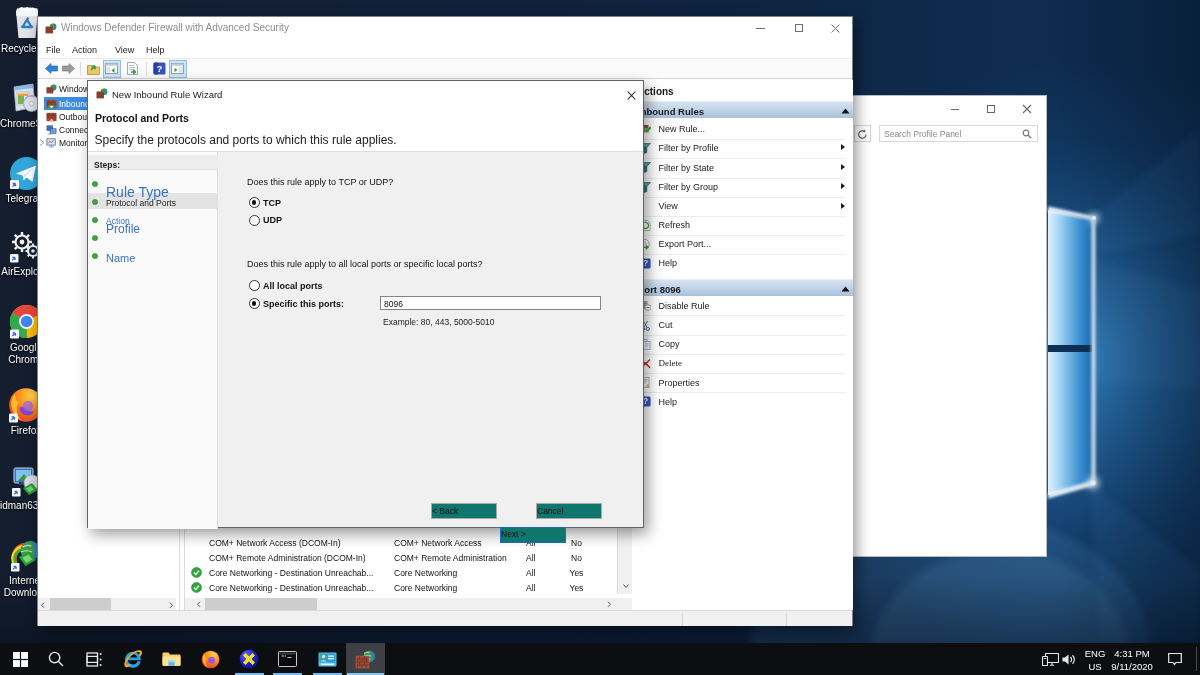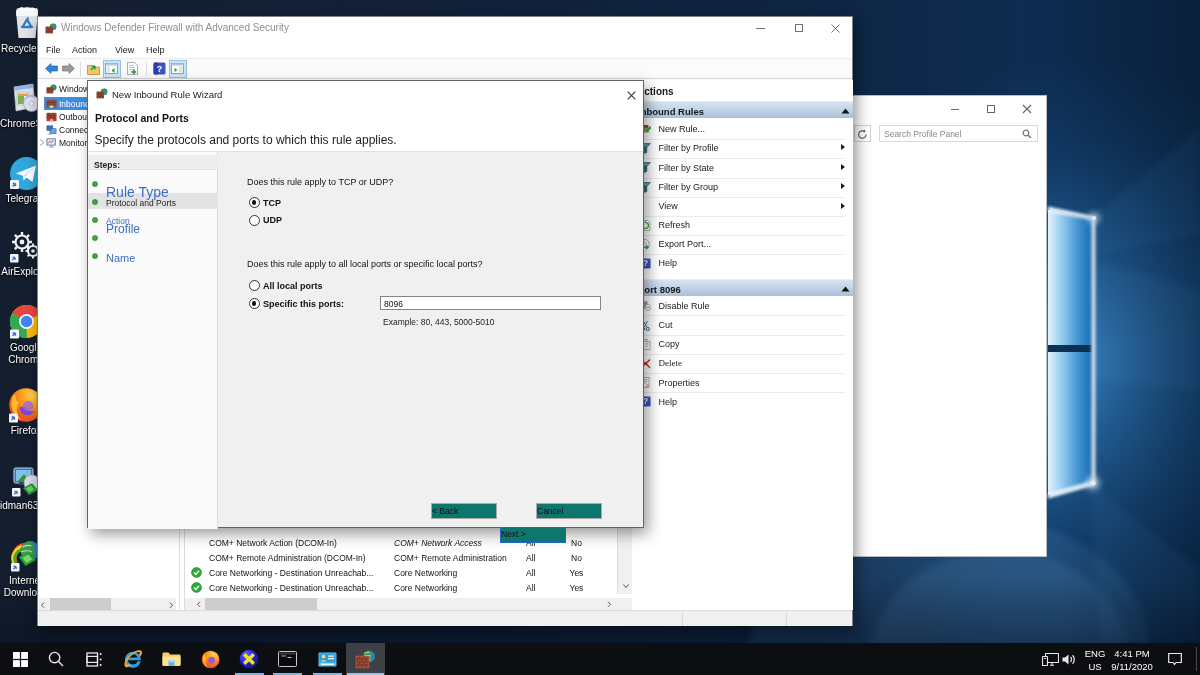--- a/index.html
+++ b/index.html
@@ -372,22 +372,22 @@
       <div class="abs" style="left:128px;top:0;width:10px;height:12.5px;"><svg width="10" height="12.5" viewBox="0 0 10 12">
             <path d="M4 3.5 L6.5 6 L4 8.5" stroke="#555" stroke-width="1" fill="none"></path>
           </svg></div>
     </div>
   </div>
   <div class="sep-v" style="left:141px;top:62.5px;height:530px;background:#e0e0e0;"></div>
   <div class="sep-v" style="left:146px;top:62.5px;height:530px;background:#dcdcdc;"></div>
 
   <div class="abs" style="left:146.5px;top:62.5px;width:447px;height:530px;background:#fff;font-size:8.5px;color:#111;">
 
-    <div class="abs" style="left:24.5px;top:458px;">COM+ Network Action (DCOM-In)</div>
-    <div class="abs" style="left:209.5px;top:458px;font-style:italic;">COM+ Network Access</div>
+    <div class="abs" style="left:24.5px;top:458px;">COM+ Network Access (DCOM-In)</div>
+    <div class="abs" style="left:209.5px;top:458px;">COM+ Network Access</div>
     <div class="abs" style="left:341.5px;top:458px;">All</div>
     <div class="abs" style="left:386.5px;top:458px;">No</div>
     <div class="abs" style="left:24.5px;top:473px;">COM+ Remote Administration (DCOM-In)</div>
     <div class="abs" style="left:209.5px;top:473px;">COM+ Remote Administration</div>
     <div class="abs" style="left:341.5px;top:473px;">All</div>
     <div class="abs" style="left:386.5px;top:473px;">No</div>
     <svg class="abs" style="left:6.5px;top:487px;" width="11" height="11" viewBox="0 0 11 11">
         <circle cx="5.5" cy="5.5" r="5" fill="#2daa38" stroke="#1a7a24" stroke-width="0.5"></circle>
         <path d="M3 5.6 l1.8 1.8 3.2-3.6" stroke="#fff" stroke-width="1.4" fill="none"></path>
       </svg>
@@ -751,20 +751,20 @@
         <path d="M8 12.2 h4 M10 9.5 v2.5" stroke="#e8e8e8" stroke-width="1.1"></path>
         <rect x="0.5" y="3.5" width="5" height="9" rx="0.5" fill="#0c0e12" stroke="#e8e8e8" stroke-width="1.1"></rect>
         <path d="M1.8 5.5 h2.4" stroke="#e8e8e8" stroke-width="0.9"></path>
       </svg>
     <svg class="abs" style="left:-138px;top:10px;" width="14" height="13" viewBox="0 0 14 13">
         <path d="M0.5 4.5 h2.5 L6.5 1.5 v10 L3 8.5 H0.5 Z" fill="#e8e8e8"></path>
         <path d="M8.5 4 a3.5 3.5 0 0 1 0 5 M10.5 2.2 a6 6 0 0 1 0 8.6" stroke="#e8e8e8" stroke-width="1.2" fill="none"></path>
       </svg>
     <div class="abs" style="left:-122px;top:4.5px;width:34px;text-align:center;font-size:9.5px;">ENG</div>
     <div class="abs" style="left:-122px;top:17.5px;width:34px;text-align:center;font-size:9.5px;">US</div>
-    <div class="abs" style="left:-98px;top:4.5px;width:60px;text-align:center;font-size:9.5px;">4:41 PM</div>
+    <div class="abs" style="left:-98px;top:4.5px;width:60px;text-align:center;font-size:9.5px;">4:31 PM</div>
     <div class="abs" style="left:-98px;top:17.5px;width:60px;text-align:center;font-size:9.5px;">9/11/2020</div>
     <svg class="abs" style="left:-32px;top:9px;" width="14" height="14" viewBox="0 0 14 14">
         <path d="M0.7 1.5 h12.6 v9 h-5.3 l-1.5 2 -1.5-2 H0.7 Z" fill="none" stroke="#e8e8e8" stroke-width="1.2"></path>
       </svg>
     <div class="abs" style="left:-4px;top:4px;width:1px;height:24px;background:#4a4a4a;"></div>
   </div>
 </div>
 
 </body></html>

